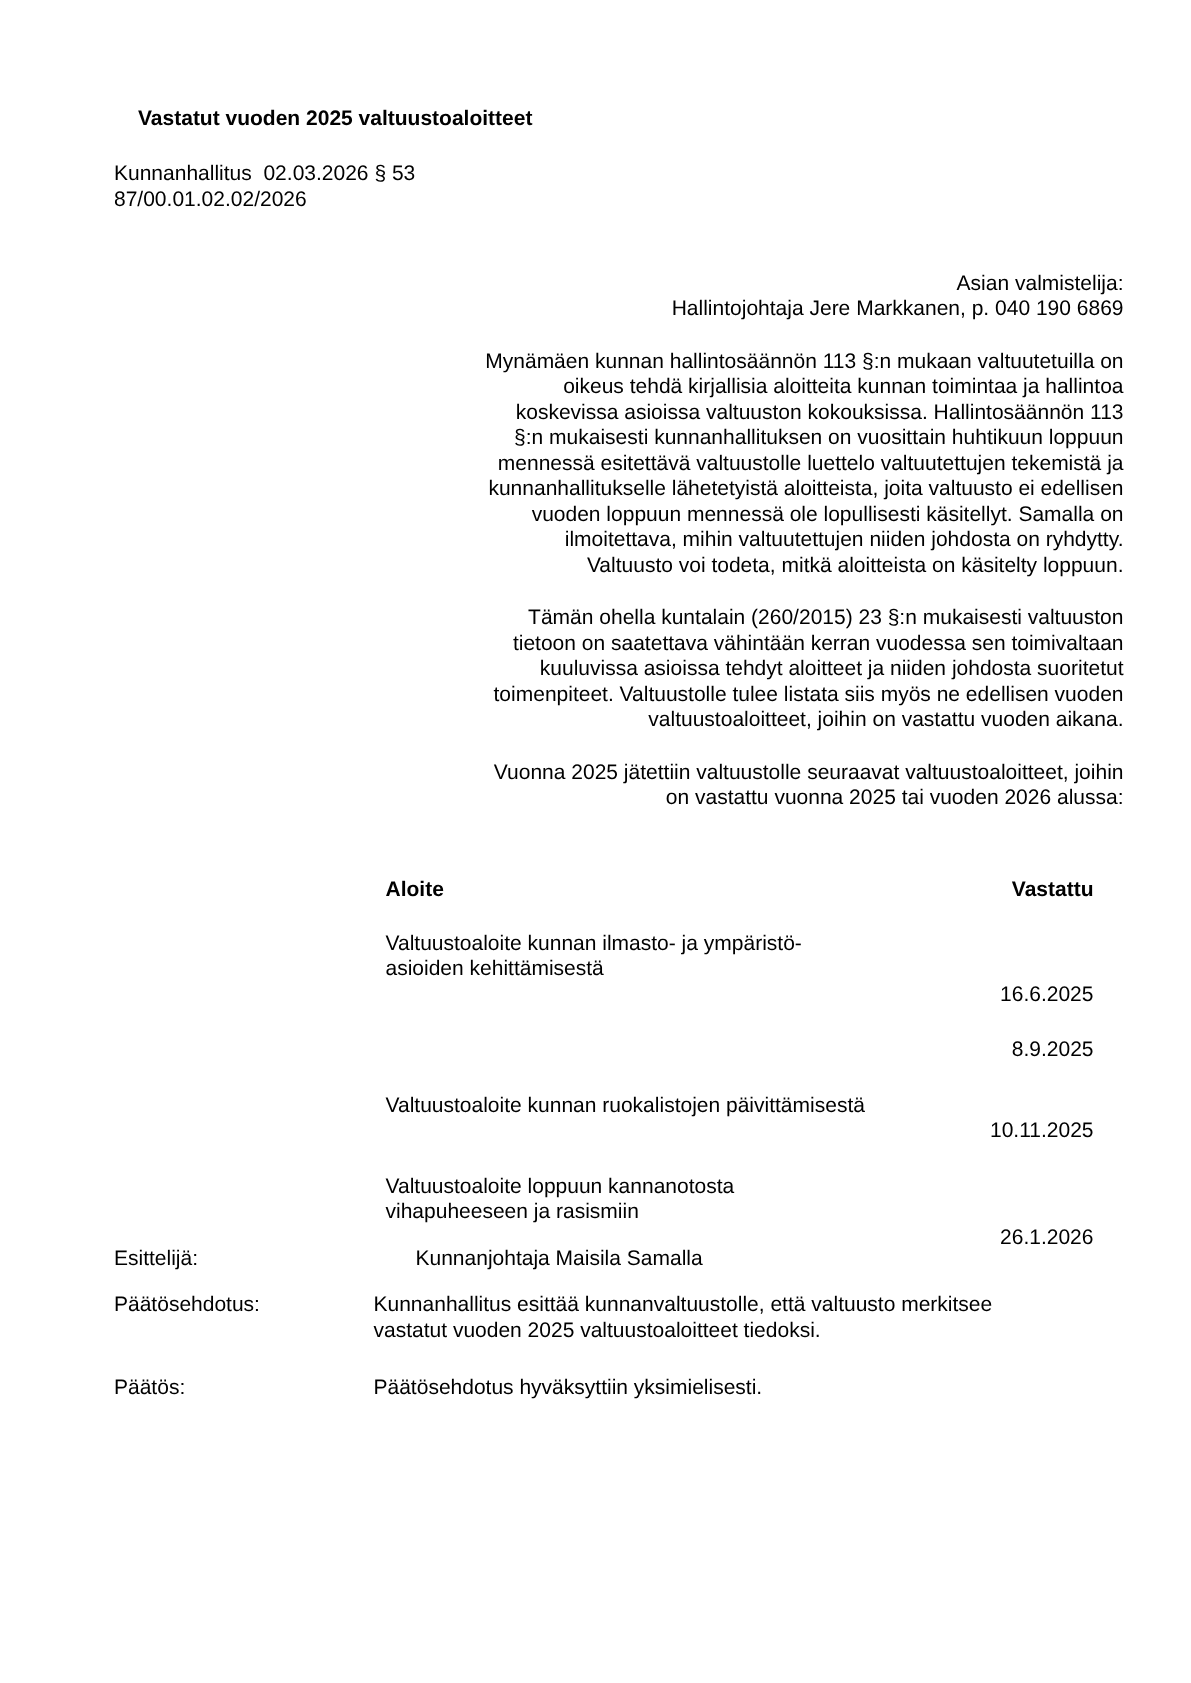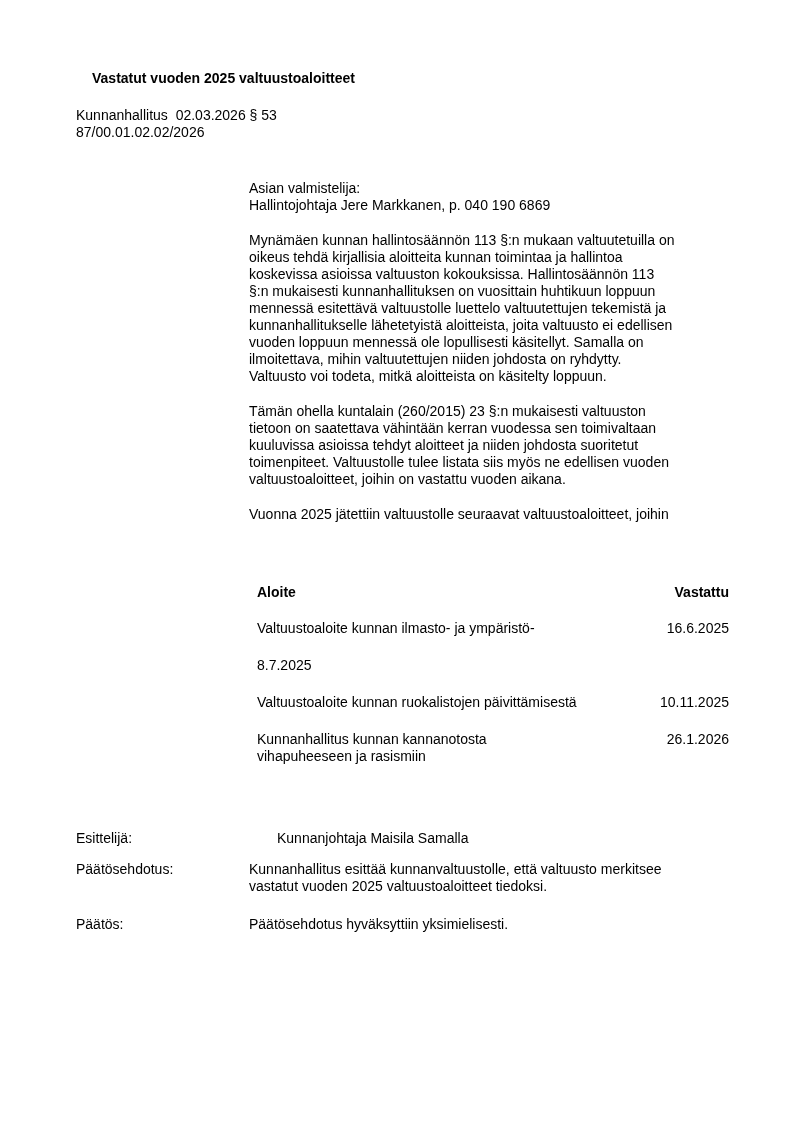--- a/index.html
+++ b/index.html
@@ -6,24 +6,24 @@
     body {
       width: 794px; height: 1122px; position: relative; overflow: hidden;
       font-family: "Liberation Sans", sans-serif; color: #000000;
       font-size: 14px; line-height: 17px;
     }
     .title { position: absolute; left: 92px; top: 70px; font-weight: bold; font-size: 14px; }
     .meta { position: absolute; left: 76px; top: 107px; }
     .meta div { white-space: pre; }
     .body-col { position: absolute; left: 249px; top: 180px; width: 500px; }
     .para { margin: 0 0 18px 0; }
-    .para div { white-space: nowrap; }
+    .para div { white-space: nowrap; text-align: right; }
     .table { position: absolute; left: 257px; top: 584px; width: 472px; }
     .thead { display: flex; justify-content: space-between; font-weight: bold; margin-bottom: 19px; }
-    .trow { display: flex; justify-content: space-between; margin-bottom: 20px; }
+    .trow { display: flex; justify-content: space-between; margin-bottom: 20px; flex-direction: column; }
     .trow .desc { width: 380px; }
     .trow .date { text-align: right; white-space: nowrap; }
     .field { position: absolute; left: 76px; display: flex; }
     .field .label { width: 173px; }
     .field .value { width: 480px; }
   </style>
 </head>
 <body>
 
 <div class="title">Vastatut vuoden 2025 valtuustoaloitteet</div>
@@ -54,46 +54,48 @@
   <div class="para">
     <div>Tämän  ohella kuntalain (260/2015) 23 §:n mukaisesti valtuuston</div>
     <div>tietoon on saatettava vähintään  kerran vuodessa sen toimivaltaan</div>
     <div>kuuluvissa  asioissa tehdyt aloitteet ja niiden johdosta suoritetut</div>
     <div>toimenpiteet. Valtuustolle  tulee listata siis myös ne edellisen vuoden</div>
     <div>valtuustoaloitteet,  joihin on vastattu  vuoden  aikana.</div>
   </div>
 
   <div class="para">
     <div>Vuonna  2025 jätettiin valtuustolle  seuraavat valtuustoaloitteet,  joihin</div>
+    <div>on vastattu vuonna  2025 tai vuoden 2026 alussa:</div>
   </div>
 </div>
 
 <div class="table">
   <div class="thead">
     <span>Aloite</span>
     <span>Vastattu</span>
   </div>
   <div class="trow">
     <div class="desc">
       <div>Valtuustoaloite  kunnan  ilmasto- ja ympäristö-</div>
+      <div>asioiden kehittämisestä</div>
     </div>
     <div class="date">16.6.2025</div>
   </div>
   <div class="trow">
-    <div class="date">8.7.2025</div>
+    <div class="date">8.9.2025</div>
   </div>
   <div class="trow">
     <div class="desc">
       <div>Valtuustoaloite  kunnan  ruokalistojen  päivittämisestä</div>
     </div>
     <div class="date">10.11.2025</div>
   </div>
   <div class="trow">
     <div class="desc">
-      <div>Kunnanhallitus  kunnan  kannanotosta</div>
+      <div>Valtuustoaloite  loppuun  kannanotosta</div>
       <div>vihapuheeseen  ja rasismiin</div>
     </div>
     <div class="date">26.1.2026</div>
   </div>
 </div>
 
 <div class="field" style="top: 830px; gap: 28px;">
   <div class="label">Esittelijä:</div>
   <div class="value">
     <div>Kunnanjohtaja  Maisila Samalla</div>

